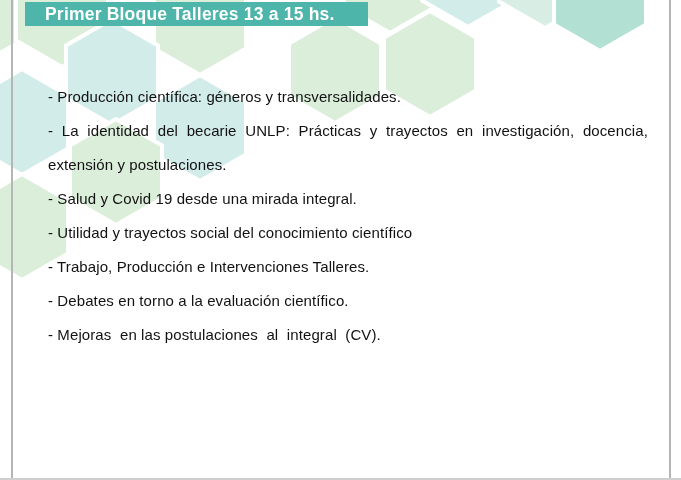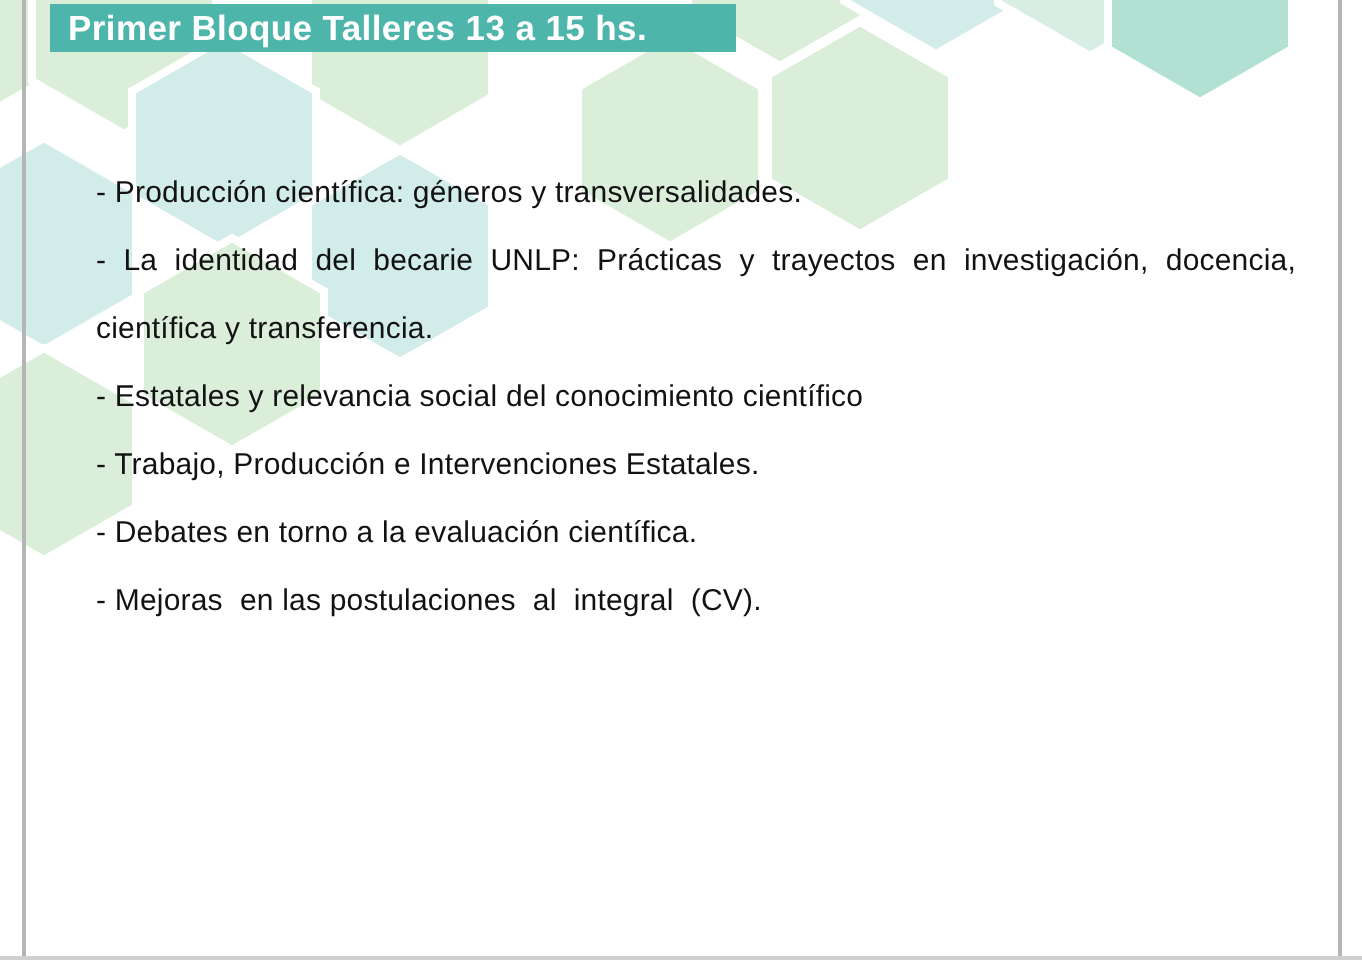--- a/index.html
+++ b/index.html
@@ -16,21 +16,21 @@
   .border-right{left:669px;top:0;width:2px;height:480px;}
   .border-bottom{left:0;bottom:0;width:681px;height:2px;background:#cfcfcf;}
   .title-bar{
     position:absolute;z-index:3;
     left:25px;top:2px;
     width:343px;height:24px;
     background:var(--title-bg,#4db5aa);
     color:var(--title-text,#ffffff);
     font-size:17.5px;font-weight:700;
     line-height:24px;
-    padding-left:9px;
+    padding-left:20px;
     box-sizing:border-box;
     white-space:nowrap;
     letter-spacing:0.2px;
   }
   .workshop-list{
     position:absolute;z-index:3;
     left:48px;top:39px;
     width:600px;
     color:var(--body-text,#111111);
     font-size:15px;
@@ -74,20 +74,21 @@
   <div class="border-line border-right"></div>
   <div class="border-line border-bottom"></div>
 
   <div class="title-bar">
     <span>Primer Bloque Talleres 13 a 15 hs.</span>
   </div>
 
   <div class="workshop-list">
     <div class="line">- Producción científica: géneros y transversalidades.</div>
     <div class="line justify">- La identidad del becarie UNLP: Prácticas y trayectos en investigación, docencia,</div>
-    <div class="line">científica y transferencia.</div>
-    <div class="line">- Estatales y relevancia social del conocimiento científico</div>
-    <div class="line">- Trabajo, Producción e Intervenciones Estatales.</div>
-    <div class="line">- Debates en torno a la evaluación científica.</div>
+    <div class="line">extensión y postulaciones.</div>
+    <div class="line">- Salud y Covid 19 desde una mirada integral.</div>
+    <div class="line">- Utilidad y trayectos social del conocimiento científico</div>
+    <div class="line">- Trabajo, Producción e Intervenciones Talleres.</div>
+    <div class="line">- Debates en torno a la evaluación científico.</div>
     <div class="line">- Mejoras  en las postulaciones  al  integral  (CV).</div>
   </div>
 
 </div>
 
 </body></html>

